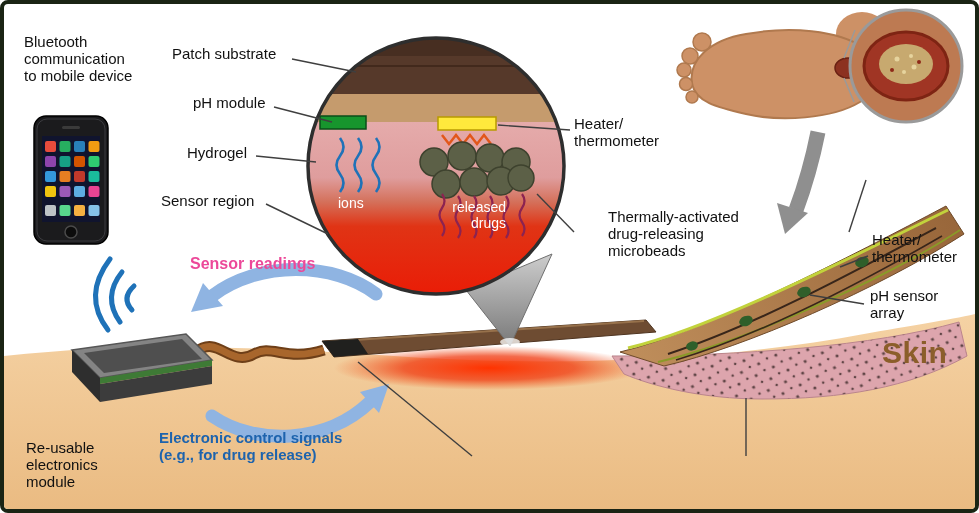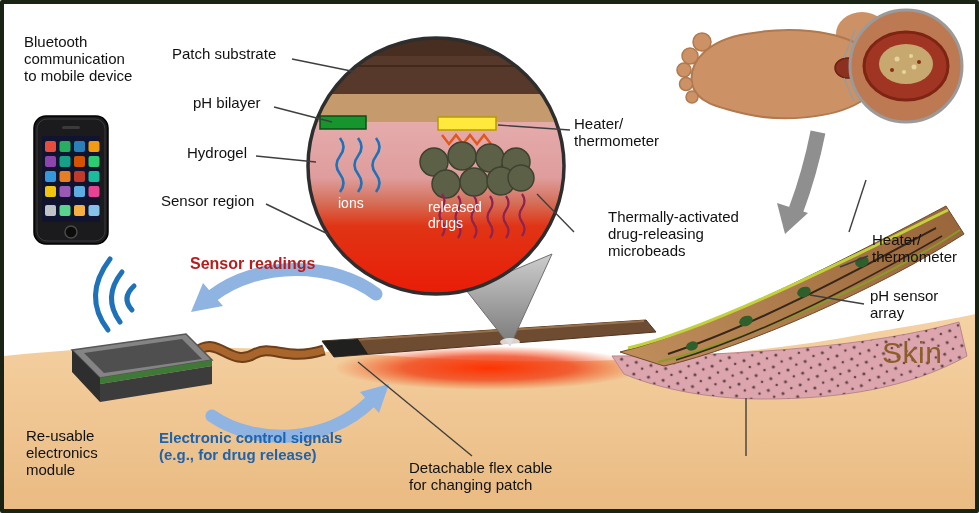--- a/index.html
+++ b/index.html
@@ -2,37 +2,37 @@
 <html><head>
 <meta charset="utf-8">
 <style>
   html,body{margin:0;padding:0;background:#ffffff;}
   .stage{
     position:relative;
     width:979px;height:513px;
     box-sizing:border-box;
     background:#ffffff;
     border:4px solid #1a2414;
-    border-radius:2px;
+    border-radius:8px;
     overflow:hidden;
     font-family:"Liberation Sans",sans-serif;
   }
   .stage svg{position:absolute;left:0;top:0;}
   .lbl{
     position:absolute;
     font-size:15px;
     line-height:1.13;
     color:#111111;
     white-space:pre-line;
   }
   .lbl.white{color:#ffffff;font-size:14px;}
-  .lbl.blue{color:#b91c1c;font-weight:bold;font-size:16px;}
+  .lbl.blue{color:#ec4899;font-weight:bold;font-size:16px;}
   .lbl.blue-sm{color:#1d63ad;font-weight:bold;font-size:15px;text-align:left;}
-  .lbl.skin{color:#8b5e2a;font-weight:normal;font-size:30px;letter-spacing:0.5px;}
-  .lbl.center{text-align:left;}
+  .lbl.skin{color:#8b5e2a;font-weight:bold;font-size:30px;letter-spacing:0.5px;}
+  .lbl.center{text-align:right;}
 </style>
 </head>
 <body>
 
 <div class="stage">
 
   <svg width="971" height="505" viewBox="0 0 971 505">
     <defs>
       <linearGradient id="skinGrad" x1="0" y1="310" x2="0" y2="505" gradientUnits="userSpaceOnUse">
         <stop offset="0" stop-color="#f5d2a4"></stop>
@@ -235,38 +235,36 @@
       <line x1="860" y1="300" x2="806" y2="291"></line>
       <line x1="468" y1="452" x2="354" y2="358"></line>
       <line x1="742" y1="452" x2="742" y2="394"></line>
     </g>
   </svg>
 
   <div class="lbl" style="left:20px;top:30px">Bluetooth
 communication
 to mobile device</div>
   <div class="lbl" style="left:168px;top:42px">Patch substrate</div>
-  <div class="lbl" style="left:189px;top:91px">pH bilayer</div>
+  <div class="lbl" style="left:189px;top:91px">pH module</div>
   <div class="lbl" style="left:183px;top:141px">Hydrogel</div>
   <div class="lbl" style="left:157px;top:189px">Sensor region</div>
   <div class="lbl white" style="left:334px;top:192px">ions</div>
   <div class="lbl white center" style="left:424px;top:196px;width:78px">released
 drugs</div>
   <div class="lbl" style="left:570px;top:112px">Heater/
 thermometer</div>
   <div class="lbl" style="left:604px;top:205px">Thermally-activated
 drug-releasing
 microbeads</div>
   <div class="lbl" style="left:868px;top:228px">Heater/
 thermometer</div>
   <div class="lbl" style="left:866px;top:284px">pH sensor
 array</div>
   <div class="lbl skin" style="left:878px;top:332px">Skin</div>
   <div class="lbl blue" style="left:186px;top:251px">Sensor readings</div>
   <div class="lbl blue-sm" style="left:155px;top:426px;width:228px">Electronic control signals
 (e.g., for drug release)</div>
-  <div class="lbl" style="left:22px;top:424px">Re-usable
+  <div class="lbl" style="left:22px;top:436px">Re-usable
 electronics
 module</div>
-  <div class="lbl" style="left:405px;top:456px">Detachable flex cable
-for changing patch</div>
 
 </div>
 
 </body></html>

